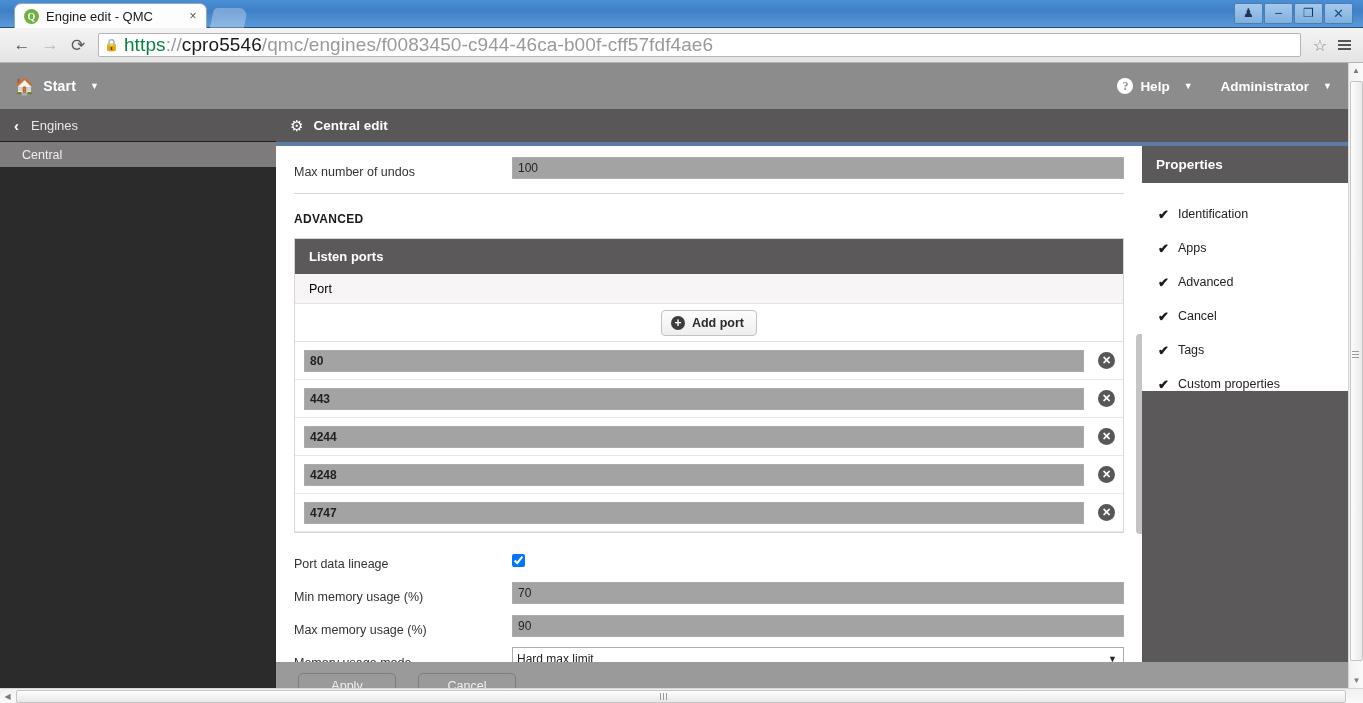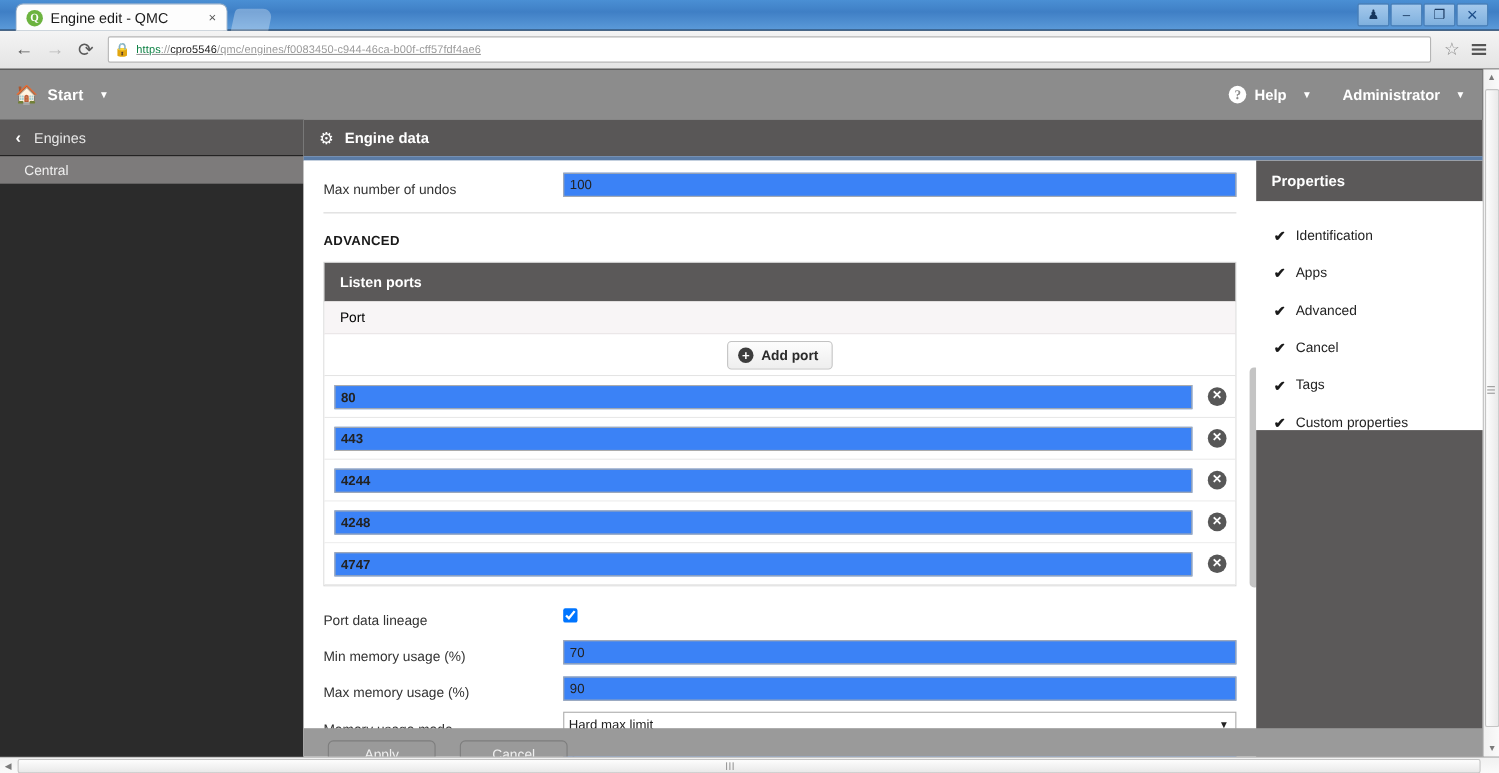--- a/index.html
+++ b/index.html
@@ -70,21 +70,21 @@
     color: #5a5a5a; font-size: 17px; cursor: pointer; flex:0 0 auto;
   }
   .navbtn.disabled { color: #b9b9b9; cursor: default; }
   .omnibox {
     flex: 1; height: 24px; margin: 0 6px;
     background: #fff; border: 1px solid #b5b5b5; border-radius: 2px;
     display: flex; align-items: center; padding: 0 5px;
     overflow: hidden;
   }
   .lock { color: #0b8043; font-size: 12px; margin-right: 5px; }
-  .url { font-size: 10px; white-space: nowrap; color:#9a9a9a; letter-spacing:0.1px;text-decoration:underline;}
+  .url { font-size: 19px; white-space: nowrap; color:#9a9a9a; letter-spacing:0.1px;}
   .url .scheme { color: #0b8043; }
   .url .host { color: #1a1a1a; }
   .url .path { color: #9a9a9a; }
   .star {
     width: 26px; height: 26px; display:flex;align-items:center;justify-content:center;
     color: #888; font-size: 16px; cursor: pointer;
   }
   .hamburger {
     width: 22px; height: 26px; display:flex;flex-direction:column;
     align-items:center;justify-content:center; gap:2px; cursor:pointer;
@@ -160,21 +160,21 @@
   .form-row {
     display:flex; align-items:flex-end; min-height: 28px; margin-top: 5px;
   }
   .form-label {
     width: 218px; flex: 0 0 218px;
     font-size: 12.5px; color:#333;
   }
   .form-field { flex: 1; }
   input.tf {
     width: 100%; height: 22px;
-    border: 1px solid #acacac; background:#3b82f6;
+    border: 1px solid #acacac; background:#a3a3a3;
     font-family:"Liberation Sans",sans-serif; font-size:12px; color:#222;
     padding: 0 5px; outline:none;
   }
   select.sel {
     width: 100%; height: 23px;
     border: 1px solid #acacac; background:#fff;
     font-family:"Liberation Sans",sans-serif; font-size:12px; color:#222;
     padding: 0 4px; outline: none;
     -webkit-appearance: none; appearance: none;
   }
@@ -379,21 +379,21 @@
       <span class="sb-header-label">Engines</span>
     </div>
     <div class="sb-item">
       <span>Central</span>
     </div>
   </div>
 
   <div class="main">
     <div class="main-header">
       <span class="gear-icon">⚙</span>
-      <span class="main-title">Engine data</span>
+      <span class="main-title">Central edit</span>
     </div>
     <div class="blue-rule"></div>
 
     <div class="content-scroll">
       <div class="content-inner">
 
         <div class="form-row">
           <div class="form-label">Max number of undos</div>
           <div class="form-field">
             <input class="tf" type="text" value="100" style="">

